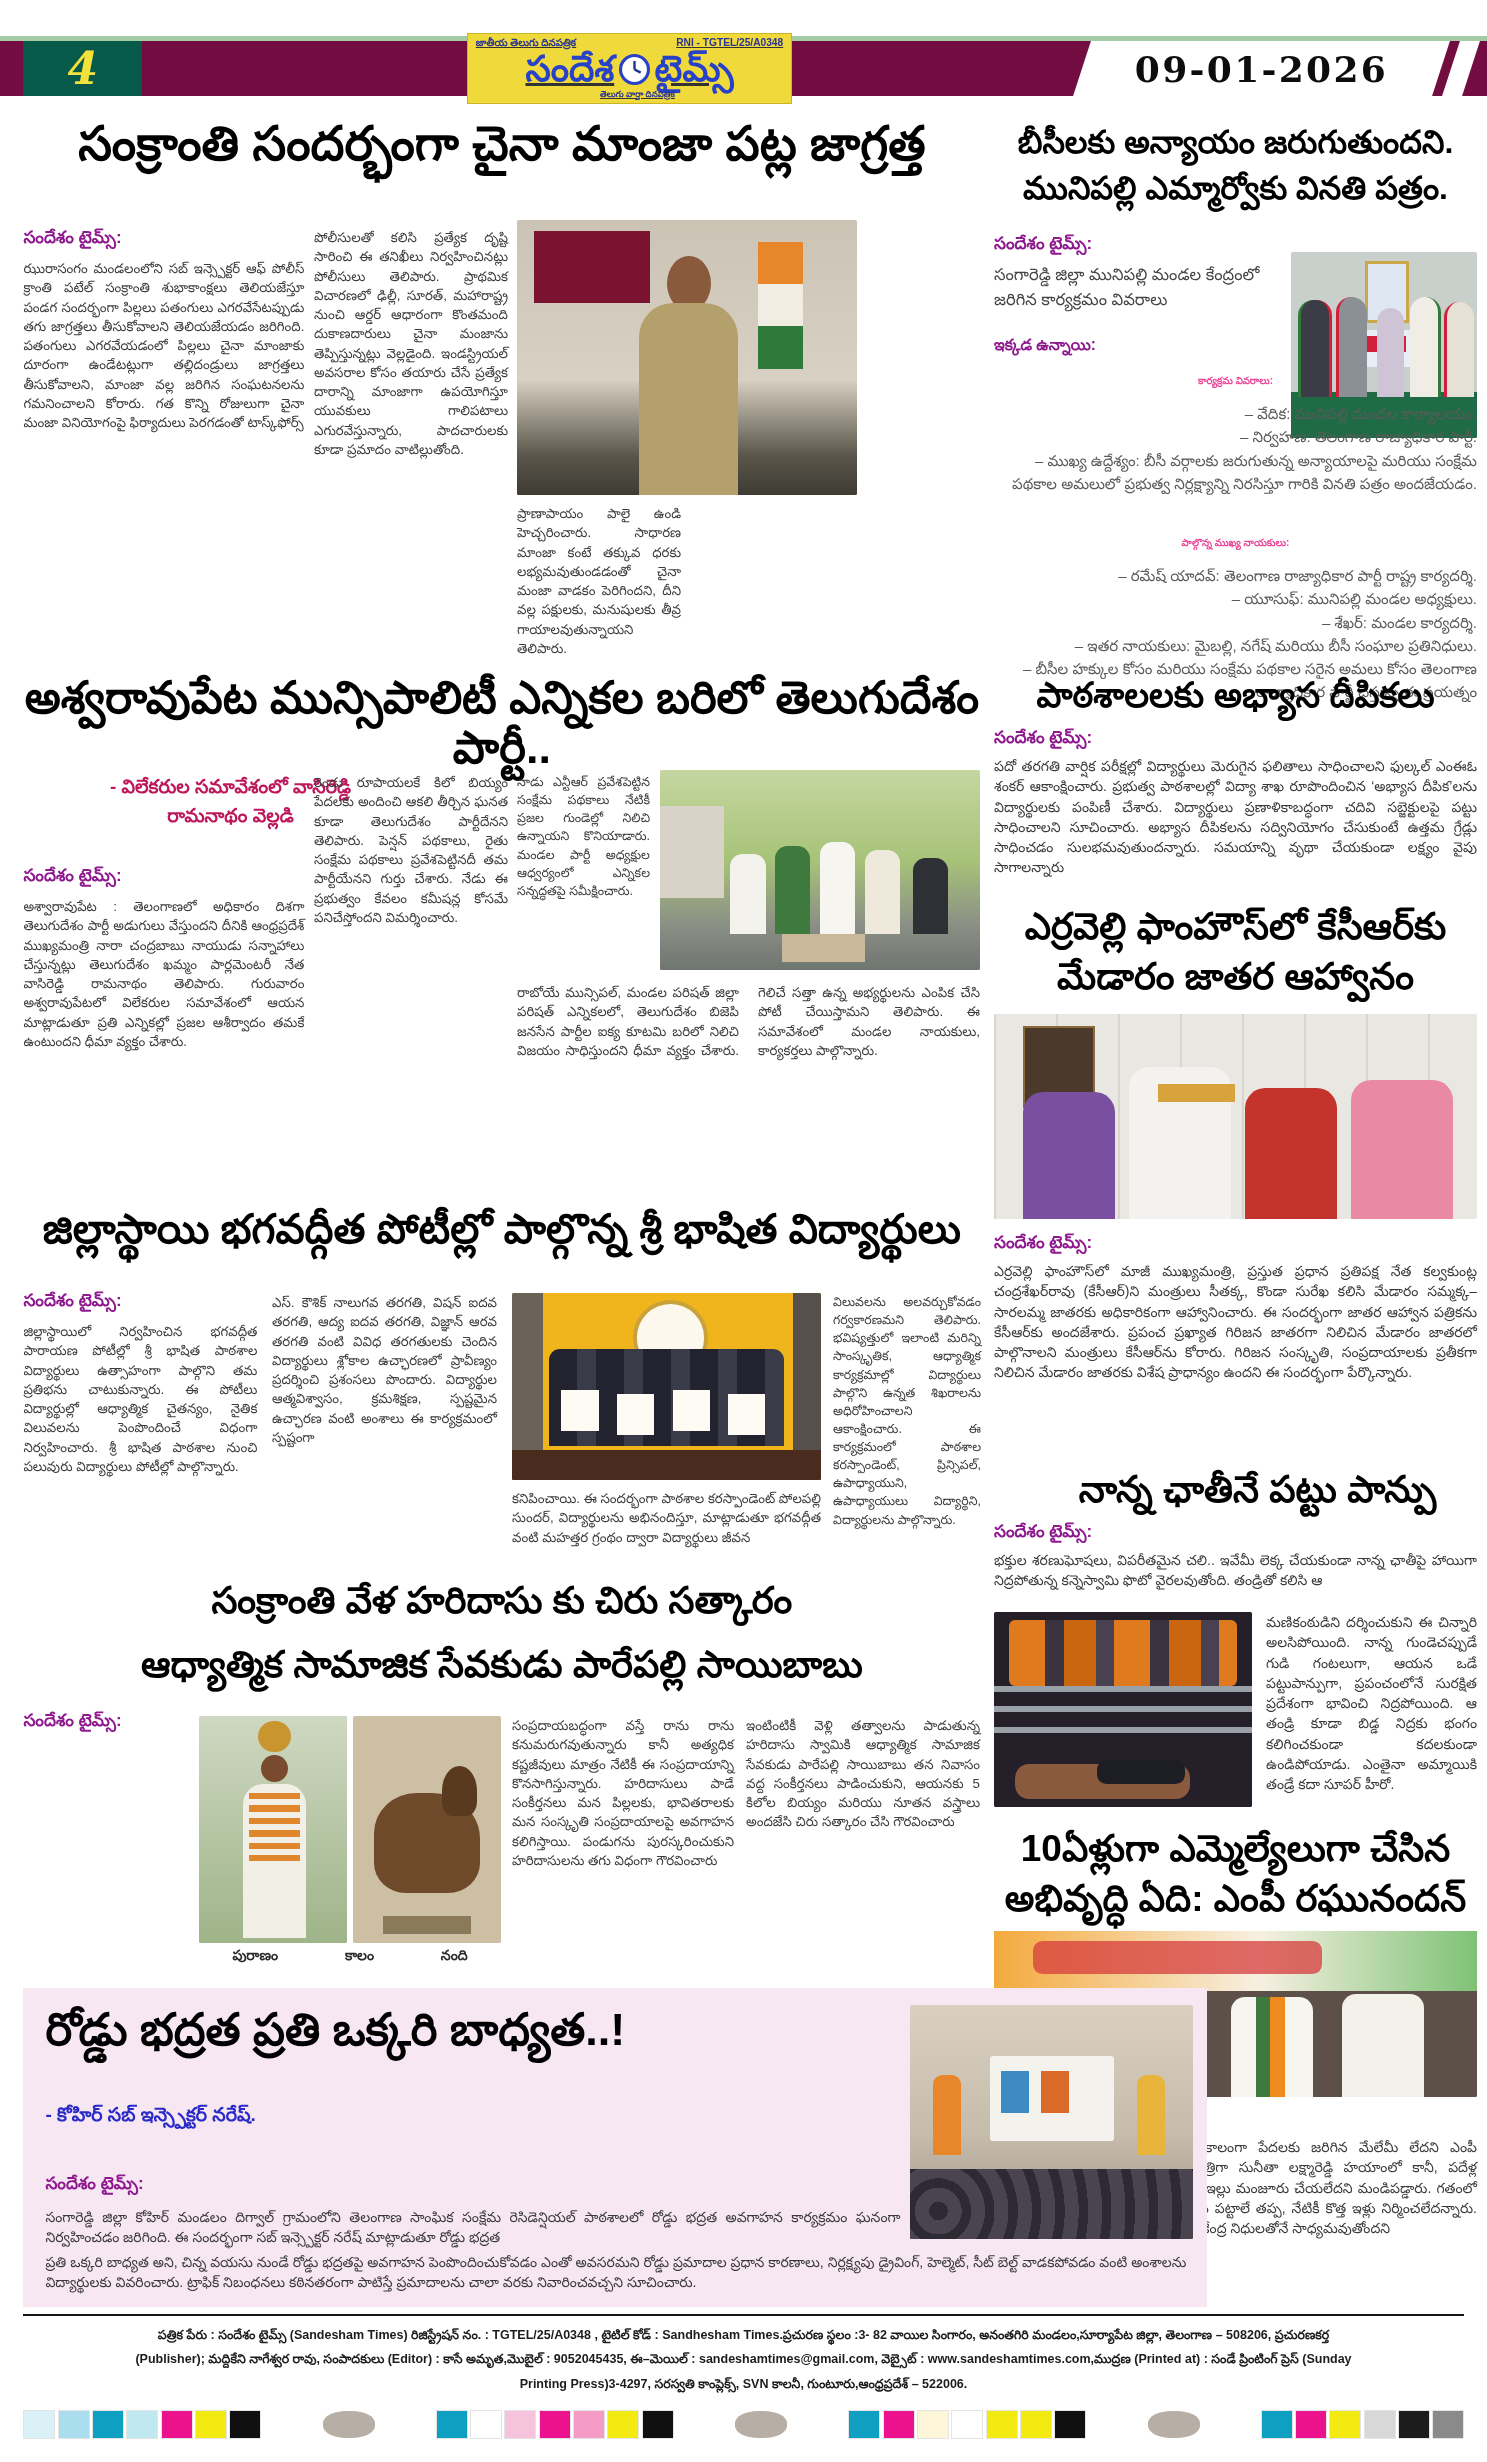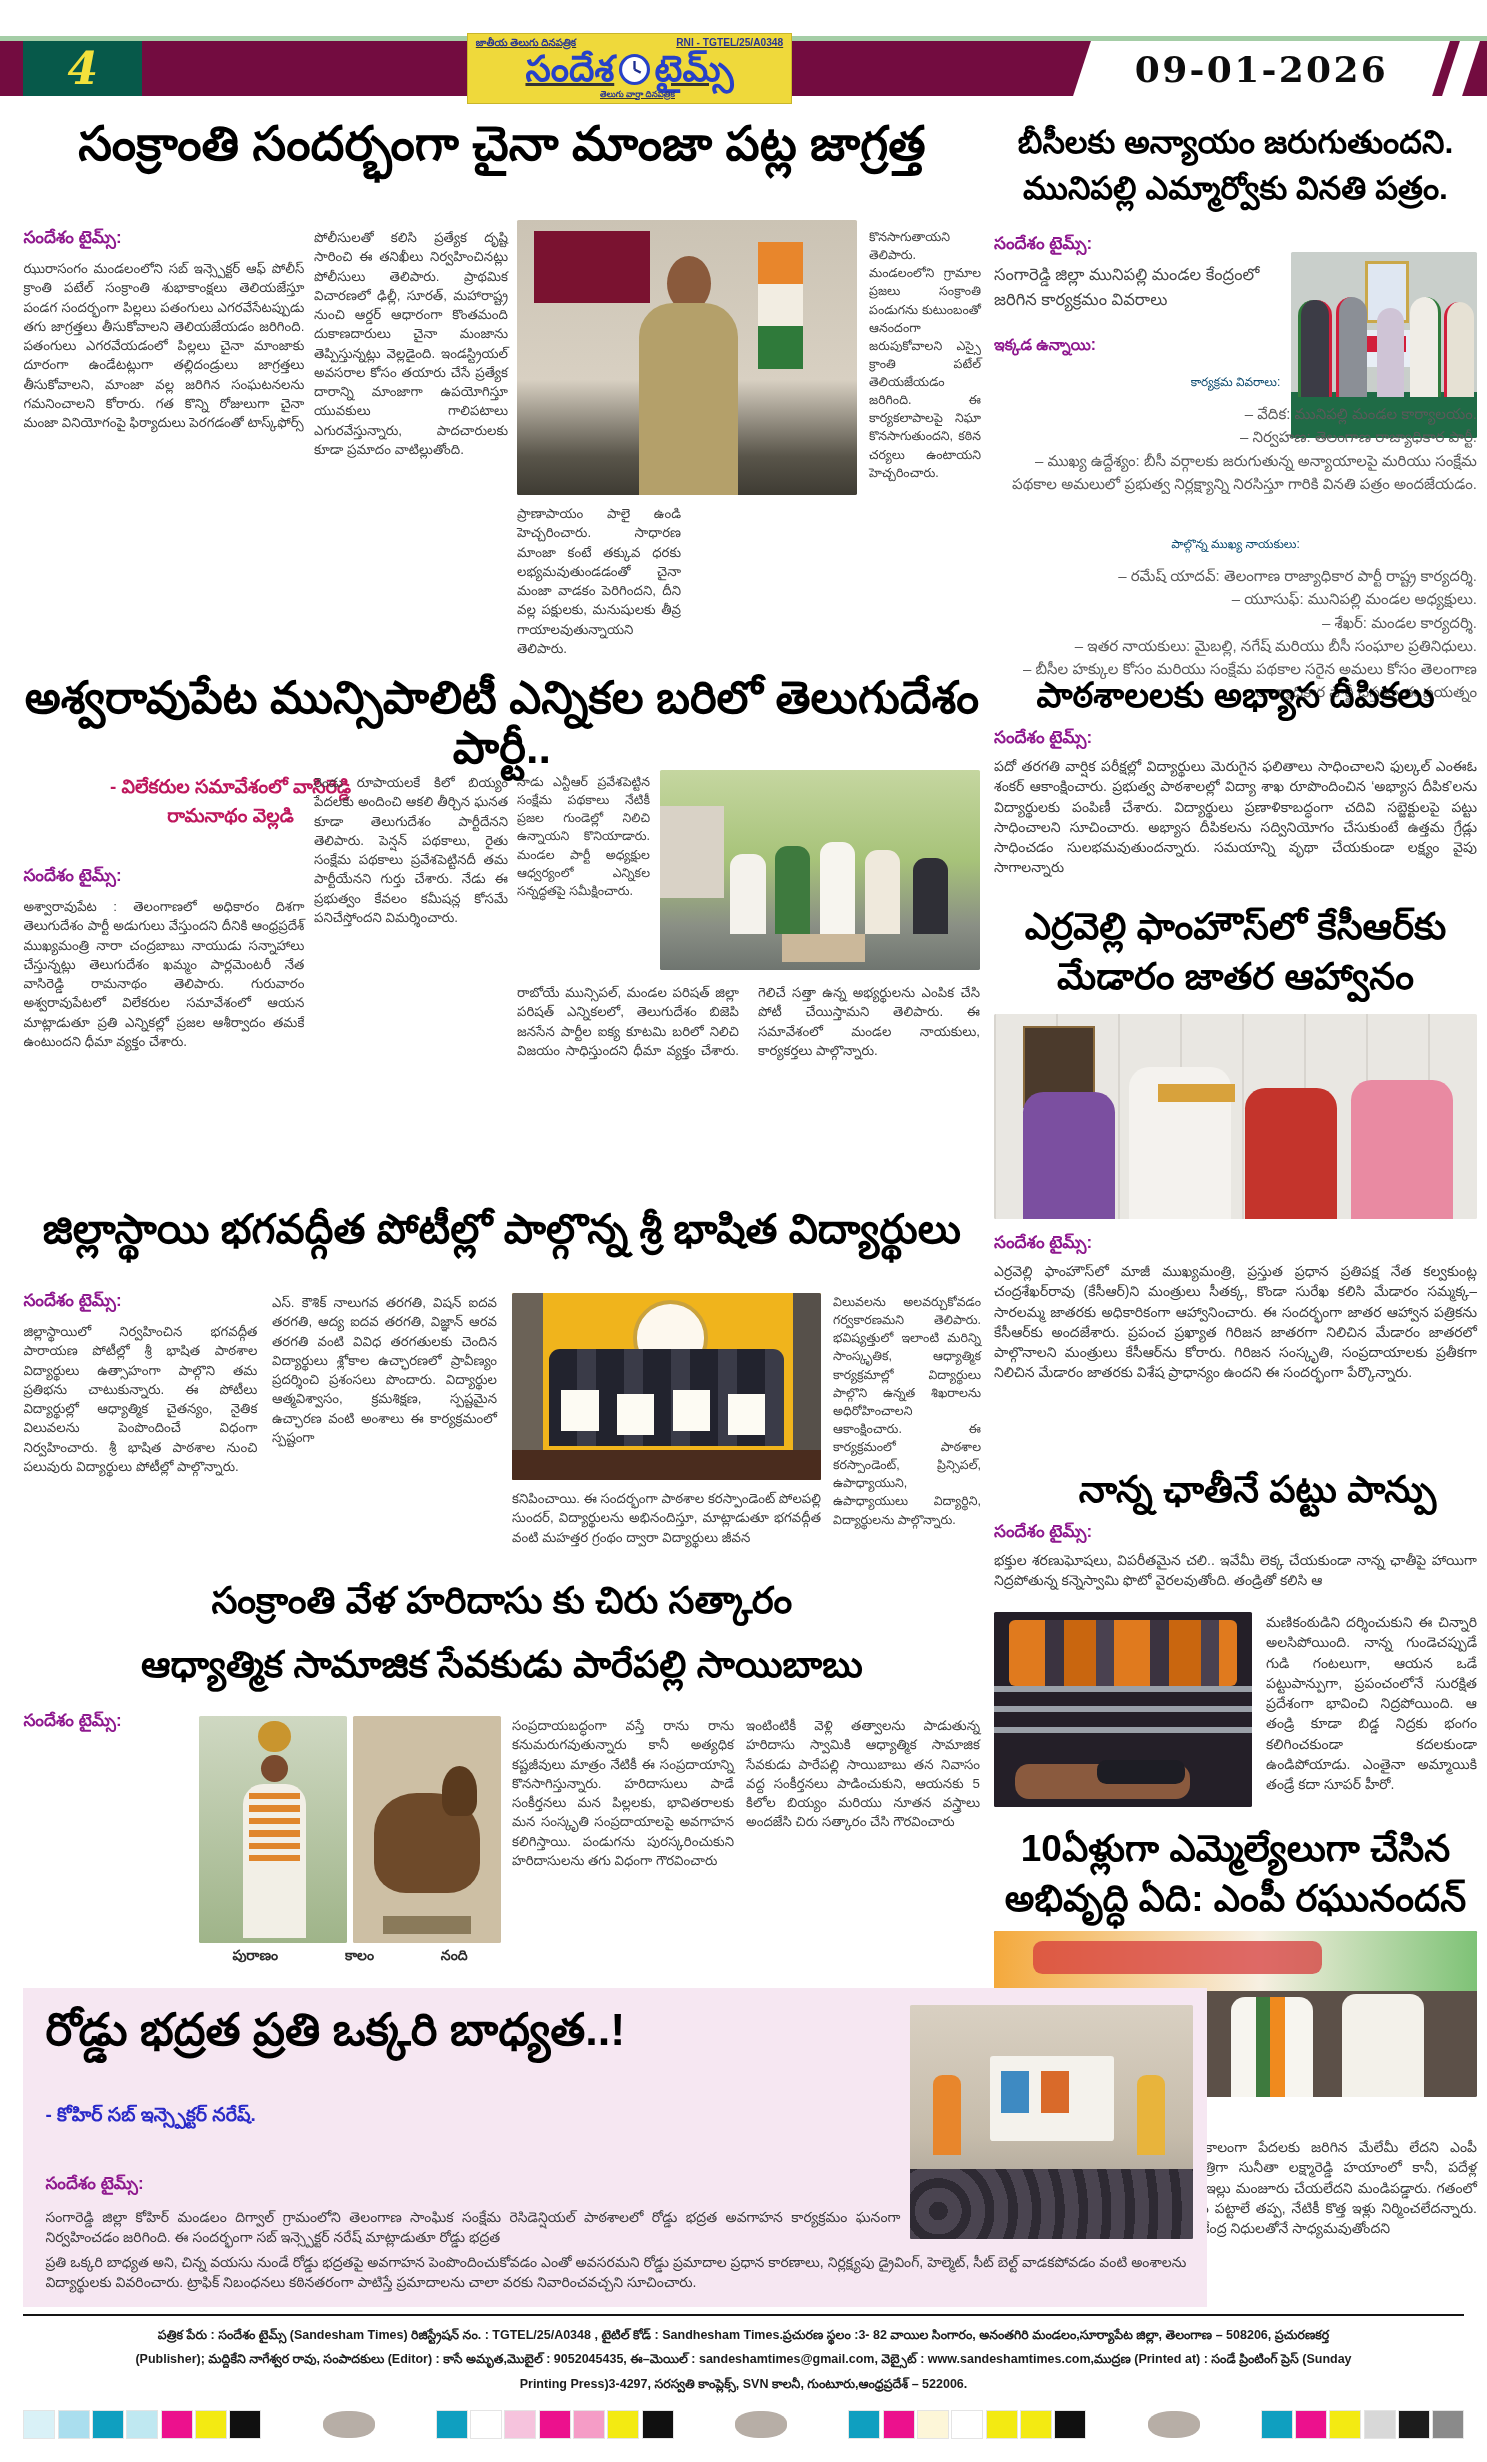--- a/index.html
+++ b/index.html
@@ -23,21 +23,21 @@
               font-size:36px;font-weight:900;color:#2741c8;line-height:1;}
   .mast-tag{font-size:8.6px;font-weight:700;color:#283593;text-align:center;margin-top:1.6px;margin-left:16px;}
   .date-plate{background:#ffffff;transform:skewX(-18deg);display:flex;align-items:center;justify-content:center;}
   .date-txt{transform:skewX(18deg);font-family:"DejaVu Serif",serif;font-weight:900;
             font-size:36px;color:#0d0d0d;letter-spacing:2.3px;}
   
   .photo{position:absolute;overflow:hidden;border-radius:1.6px;}
   .ph{position:absolute;}
   .pink-box{background:#f6e7f2;}
   .bc-line{font-size:15px;color:#5a5a5a;line-height:1.55;text-align:right;}
-  .bc-title{font-size:12px;color:#0c4a6e;font-weight:400;text-align:center;}
+  .bc-title{font-size:10px;color:#ec4899;font-weight:700;text-align:center;}
   .footer-txt{font-size:12.5px;font-weight:600;color:#1c1c1c;text-align:center;line-height:1.95;}
   .swatch-row{display:flex;align-items:center;justify-content:space-between;}
   .swatch-group{display:flex;gap:2.3px;}
   .swatch{width:30px;height:26.6px;border:0.8px solid #e4e4e4;}
   .sep-oval{width:52px;height:26.6px;border-radius:45%;background:#b7aea6;}
   .caption-row{display:flex;justify-content:space-around;font-size:14px;color:#2b2b2b;font-weight:700;}
 </style>
 </head>
 <body>
 
@@ -76,21 +76,20 @@
   <div class="abs body-txt" style="left:23.4px;top:259px;width:281px;height:398px;">ఝురాసంగం మండలంలోని సబ్ ఇన్స్పెక్టర్ ఆఫ్ పోలీస్ క్రాంతి పటేల్ సంక్రాంతి శుభాకాంక్షలు తెలియజేస్తూ పండగ సందర్భంగా పిల్లలు పతంగులు ఎగరవేసేటప్పుడు తగు జాగ్రత్తలు తీసుకోవాలని తెలియజేయడం జరిగింది. పతంగులు ఎగరవేయడంలో పిల్లలు చైనా మాంజాకు దూరంగా ఉండేటట్లుగా తల్లిదండ్రులు జాగ్రత్తలు తీసుకోవాలని, మాంజా వల్ల జరిగిన సంఘటనలను గమనించాలని కోరారు. గత కొన్ని రోజులుగా చైనా మంజా వినియోగంపై ఫిర్యాదులు పెరగడంతో టాస్క్‌ఫోర్స్</div>
   <div class="abs body-txt" style="left:314px;top:228px;width:194px;height:430px;">పోలీసులతో కలిసి ప్రత్యేక దృష్టి సారించి ఈ తనిఖీలు నిర్వహించినట్లు పోలీసులు తెలిపారు. ప్రాథమిక విచారణలో ఢిల్లీ, సూరత్, మహారాష్ట్ర నుంచి ఆర్డర్ ఆధారంగా కొంతమంది దుకాణదారులు చైనా మంజాను తెప్పిస్తున్నట్లు వెల్లడైంది. ఇండస్ట్రియల్ అవసరాల కోసం తయారు చేసే ప్రత్యేక దారాన్ని మాంజాగా ఉపయోగిస్తూ యువకులు గాలిపటాలు ఎగురవేస్తున్నారు, పాదచారులకు కూడా ప్రమాదం వాటిల్లుతోంది.</div>
 
   <div class="photo" style="left:517px;top:220px;width:340px;height:275px;background:linear-gradient(180deg,#cbc3b4,#d8d0c2 58%,#59554a 86%,#3e3b33);">
     <div class="ph" style="left:5%;top:4%;width:34%;height:26%;background:#7a1230;"></div>
     <div class="ph" style="right:16%;top:8%;width:13%;height:46%;background:linear-gradient(180deg,#e8862c 33%,#f2ede2 33% 66%,#2f7a3a 66%);"></div>
     <div class="ph" style="left:44%;top:13%;width:13%;height:20%;background:#8a5a3c;border-radius:50%;"></div>
     <div class="ph" style="left:36%;top:30%;width:29%;height:70%;background:#b4a06a;border-radius:34px 34px 0 0;"></div>
   </div>
   <div class="abs body-txt" style="left:517px;top:504px;width:164px;height:156px;">ప్రాణాపాయం పాలై ఉండి హెచ్చరించారు. సాధారణ మాంజా కంటే తక్కువ ధరకు లభ్యమవుతుండడంతో చైనా మంజా వాడకం పెరిగిందని, దీని వల్ల పక్షులకు, మనుషులకు తీవ్ర గాయాలవుతున్నాయని తెలిపారు.</div>
-  <div class="abs body-txt" style="left:869px;top:228px;width:112px;height:432px;font-size:12.5px;">కొనసాగుతాయని తెలిపారు. మండలంలోని గ్రామాల ప్రజలు సంక్రాంతి పండుగను కుటుంబంతో ఆనందంగా జరుపుకోవాలని ఎస్సై క్రాంతి పటేల్ తెలియజేయడం జరిగింది. ఈ కార్యకలాపాలపై నిఘా కొనసాగుతుందని, కఠిన చర్యలు ఉంటాయని హెచ్చరించారు.</div>
 
   <div class="abs hl" style="left:994px;top:119px;width:483px;font-size:32px;line-height:1.45;">
     <span style="display:block;">బీసీలకు అన్యాయం జరుగుతుందని.</span>
     <span style="display:block;">మునిపల్లి ఎమ్మార్వోకు వినతి పత్రం.</span>
   </div>
   <div class="abs dateline" style="left:994px;top:234px;">సందేశం టైమ్స్:</div>
   <div class="abs" style="left:994px;top:262px;width:285px;font-size:16.4px;line-height:1.55;color:#444;">సంగారెడ్డి జిల్లా మునిపల్లి మండల కేంద్రంలో జరిగిన కార్యక్రమం వివరాలు</div>
   <div class="abs dateline" style="left:994px;top:336px;font-size:15.6px;">ఇక్కడ ఉన్నాయి:</div>
   <div class="photo" style="left:1291px;top:252px;width:186px;height:186px;background:#c9cfcb;">
     <div class="ph" style="left:40%;top:5%;width:20%;height:30%;background:#dfe7f2;border:3.1px solid #caa84a;"></div>

